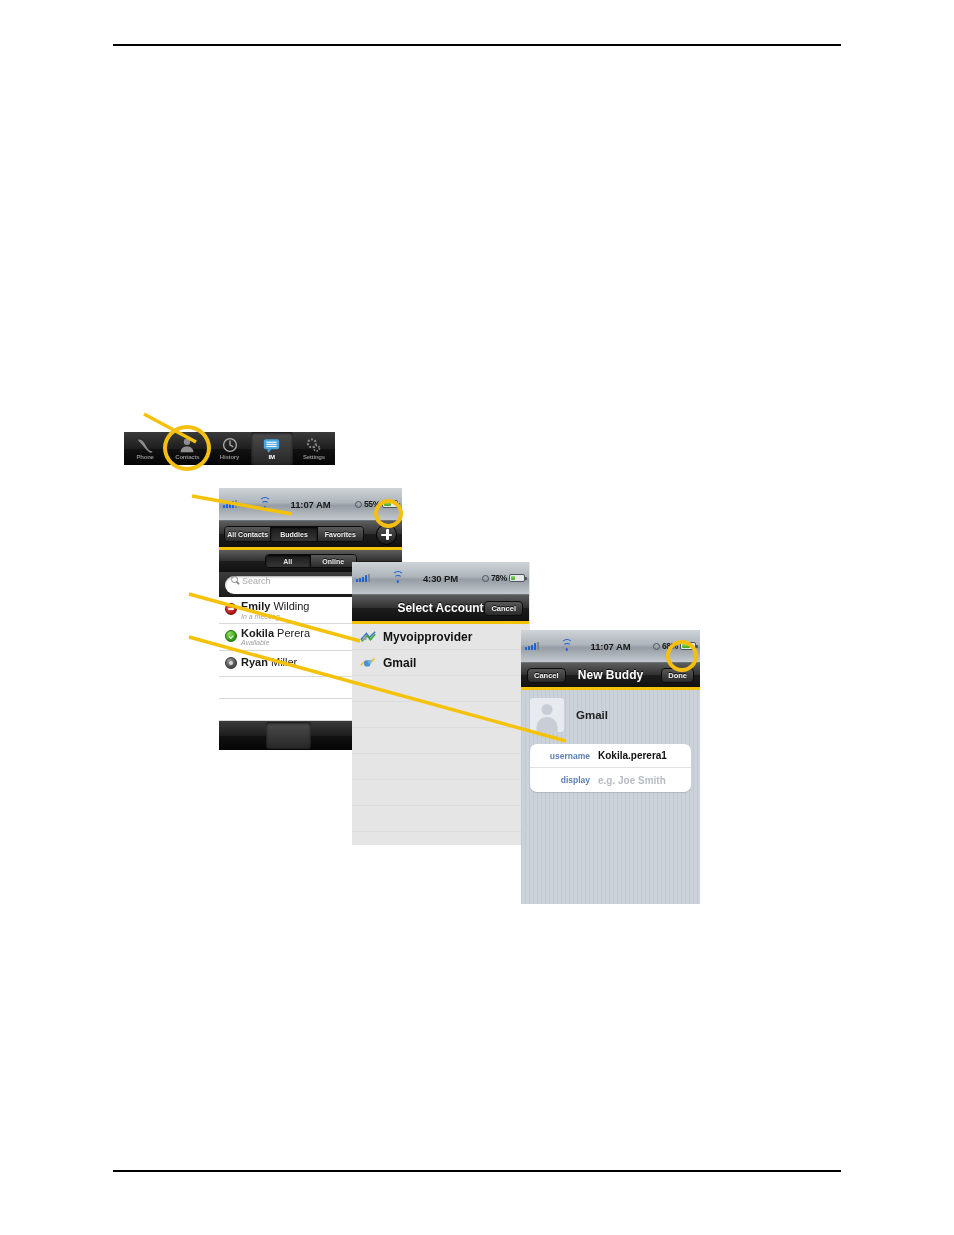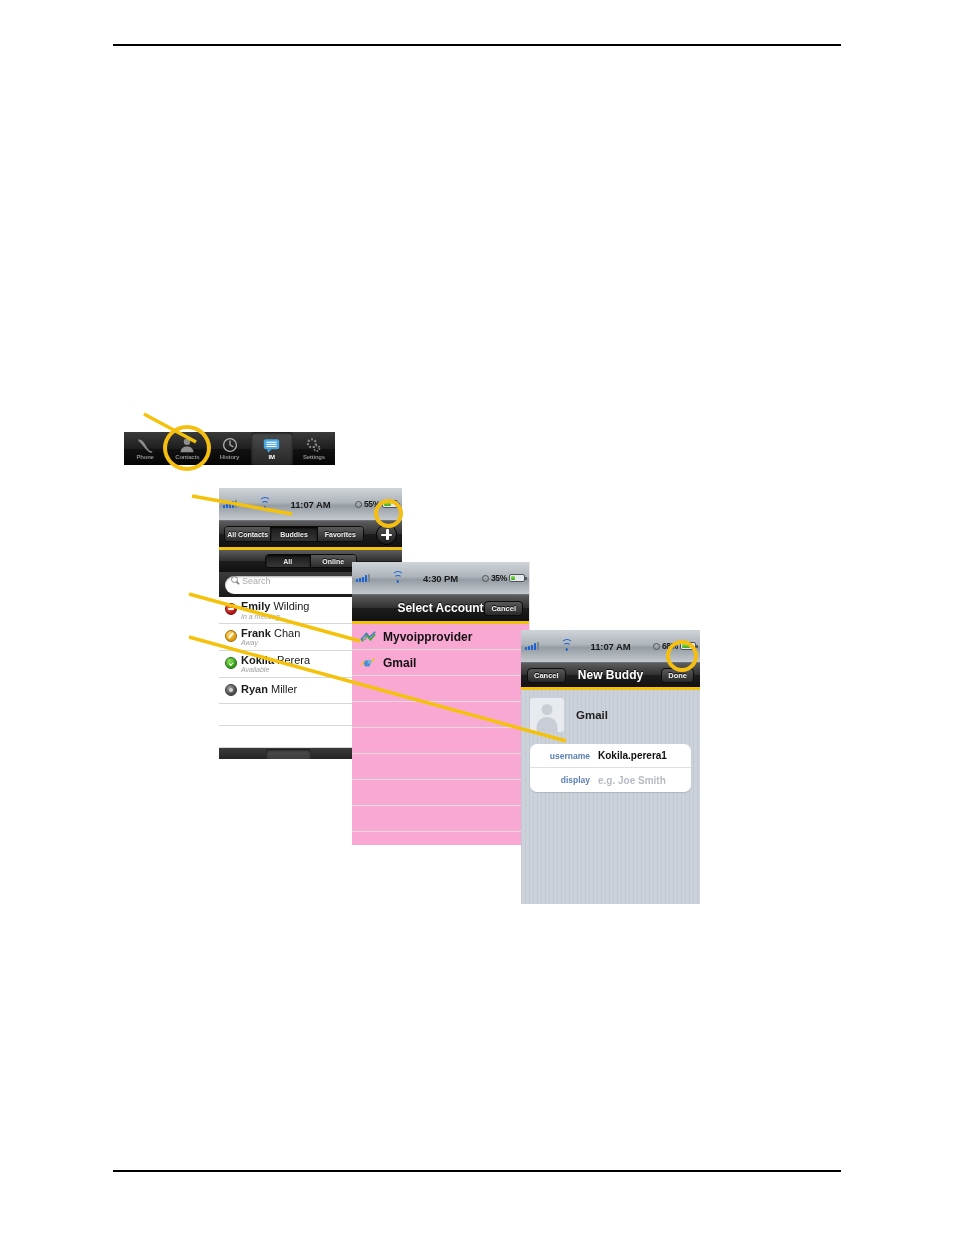--- a/index.html
+++ b/index.html
@@ -397,21 +397,21 @@
     pointer-events: none;
   }
 
   
   .acct-row {
     display: flex;
     align-items: center;
     padding: 0 8px;
     border-bottom: 1px solid #dcdcdc;
     box-sizing: border-box;
-    background: #f9a8d4;
+    background: #e5e5e5;
   }
   .acct-name {
     font-size: 12px;
     font-weight: bold;
     color: #111111;
   }
   .acct-ico {
     width: 16px; height: 14px;
     margin-right: 7px;
     flex: none;
@@ -623,30 +623,20 @@
       <div class="status-dot busy"></div>
       <div class="contact-text">
         <div class="contact-name">
           <b>Emily</b>
           <span>Wilding</span>
         </div>
         <div class="contact-presence">In a meeting</div>
       </div>
     </div>
     <div class="contact-row">
-      <div class="status-dot away"></div>
-      <div class="contact-text">
-        <div class="contact-name">
-          <b>Frank</b>
-          <span>Chan</span>
-        </div>
-        <div class="contact-presence">Away</div>
-      </div>
-    </div>
-    <div class="contact-row">
       <div class="status-dot available"></div>
       <div class="contact-text">
         <div class="contact-name">
           <b>Kokila</b>
           <span>Perera</span>
         </div>
         <div class="contact-presence">Available</div>
       </div>
     </div>
     <div class="contact-row">
@@ -695,21 +685,21 @@
         <i></i>
     </div>
     <div class="sb-wifi">
       <span></span>
         <span></span>
         <span></span>
     </div>
     <div class="sb-time">4:30 PM</div>
     <div class="sb-right">
       <div class="sb-lock"></div>
-      <div class="sb-batt-pct">35%</div>
+      <div class="sb-batt-pct">78%</div>
       <div class="sb-batt">
           <i style="width:35%"></i>
         </div>
     </div>
   </div>
 
   <div class="navbar" style="height:26px; padding:0 6px;">
     <div class="nav-title" style="font-size:12px;">Select Account</div>
     <div style="flex:1"></div>
     <div class="nav-btn" style="height:15px; padding:0 6px; font-size:7.5px;">Cancel</div>

